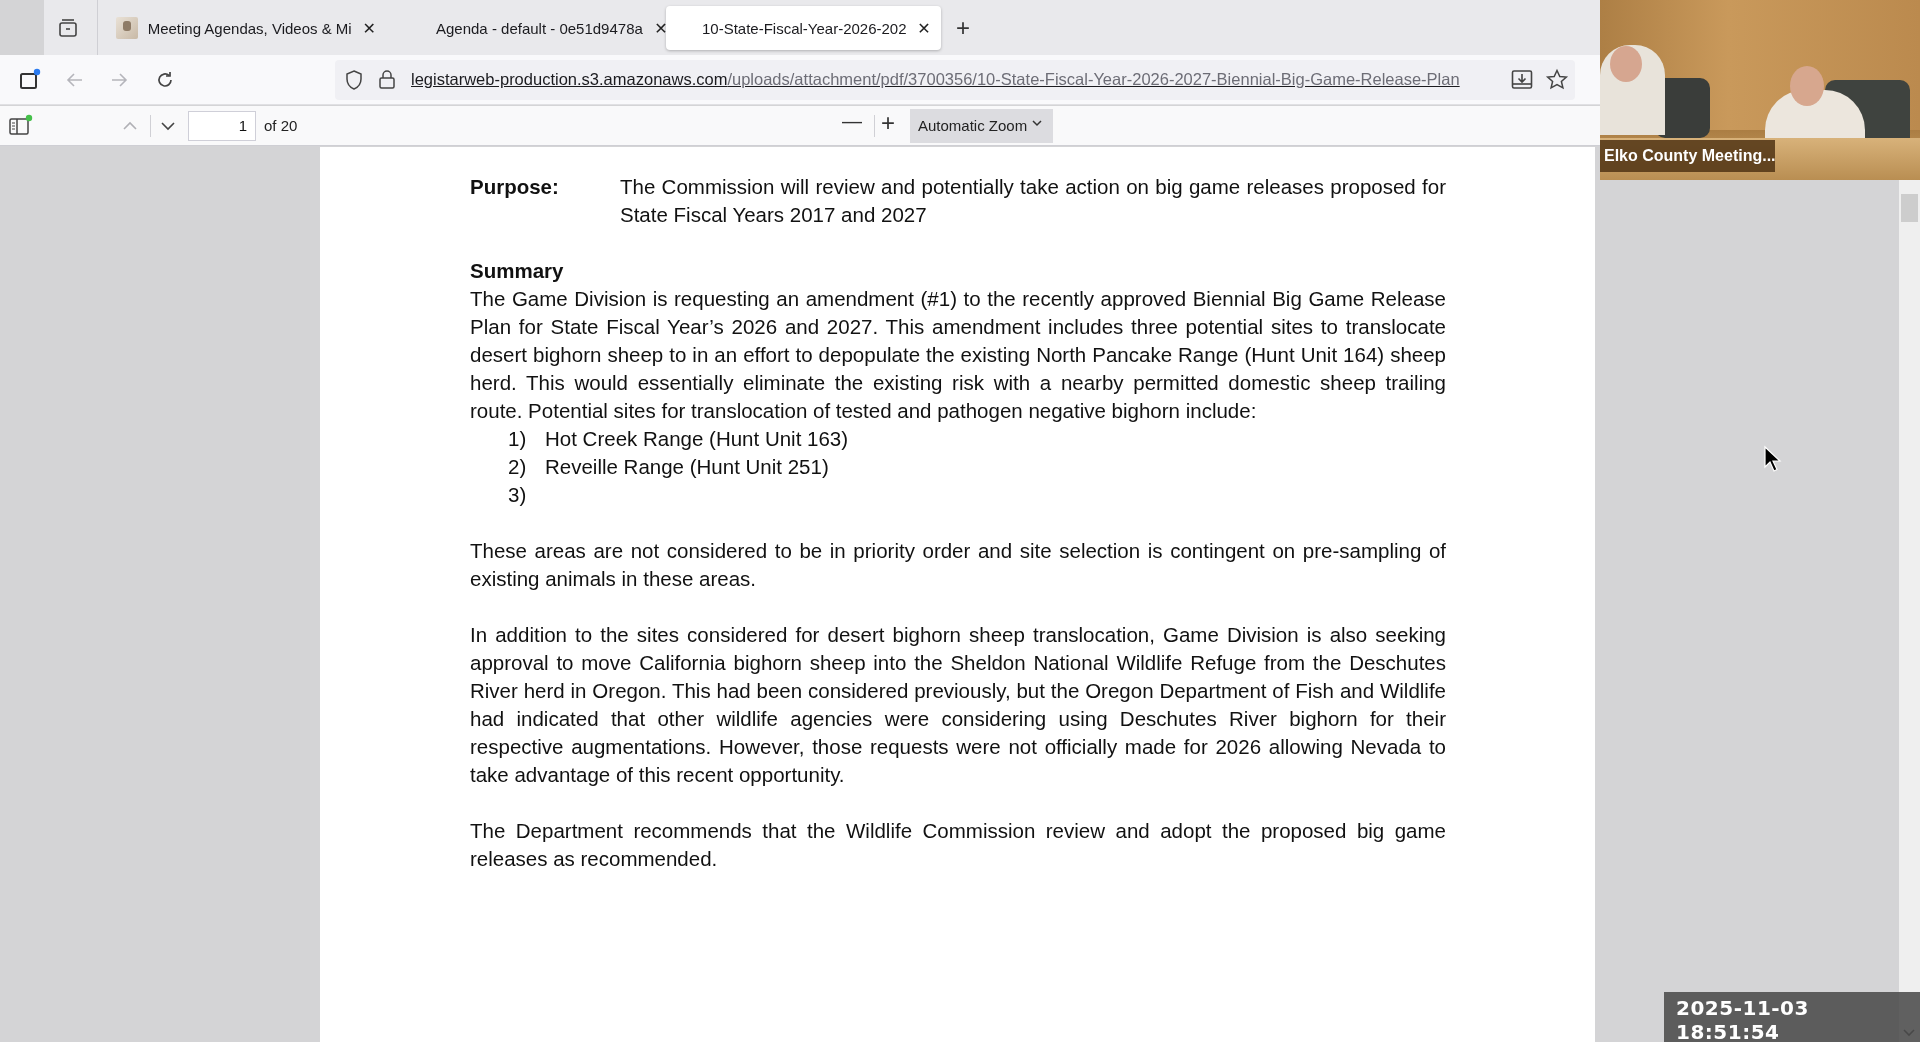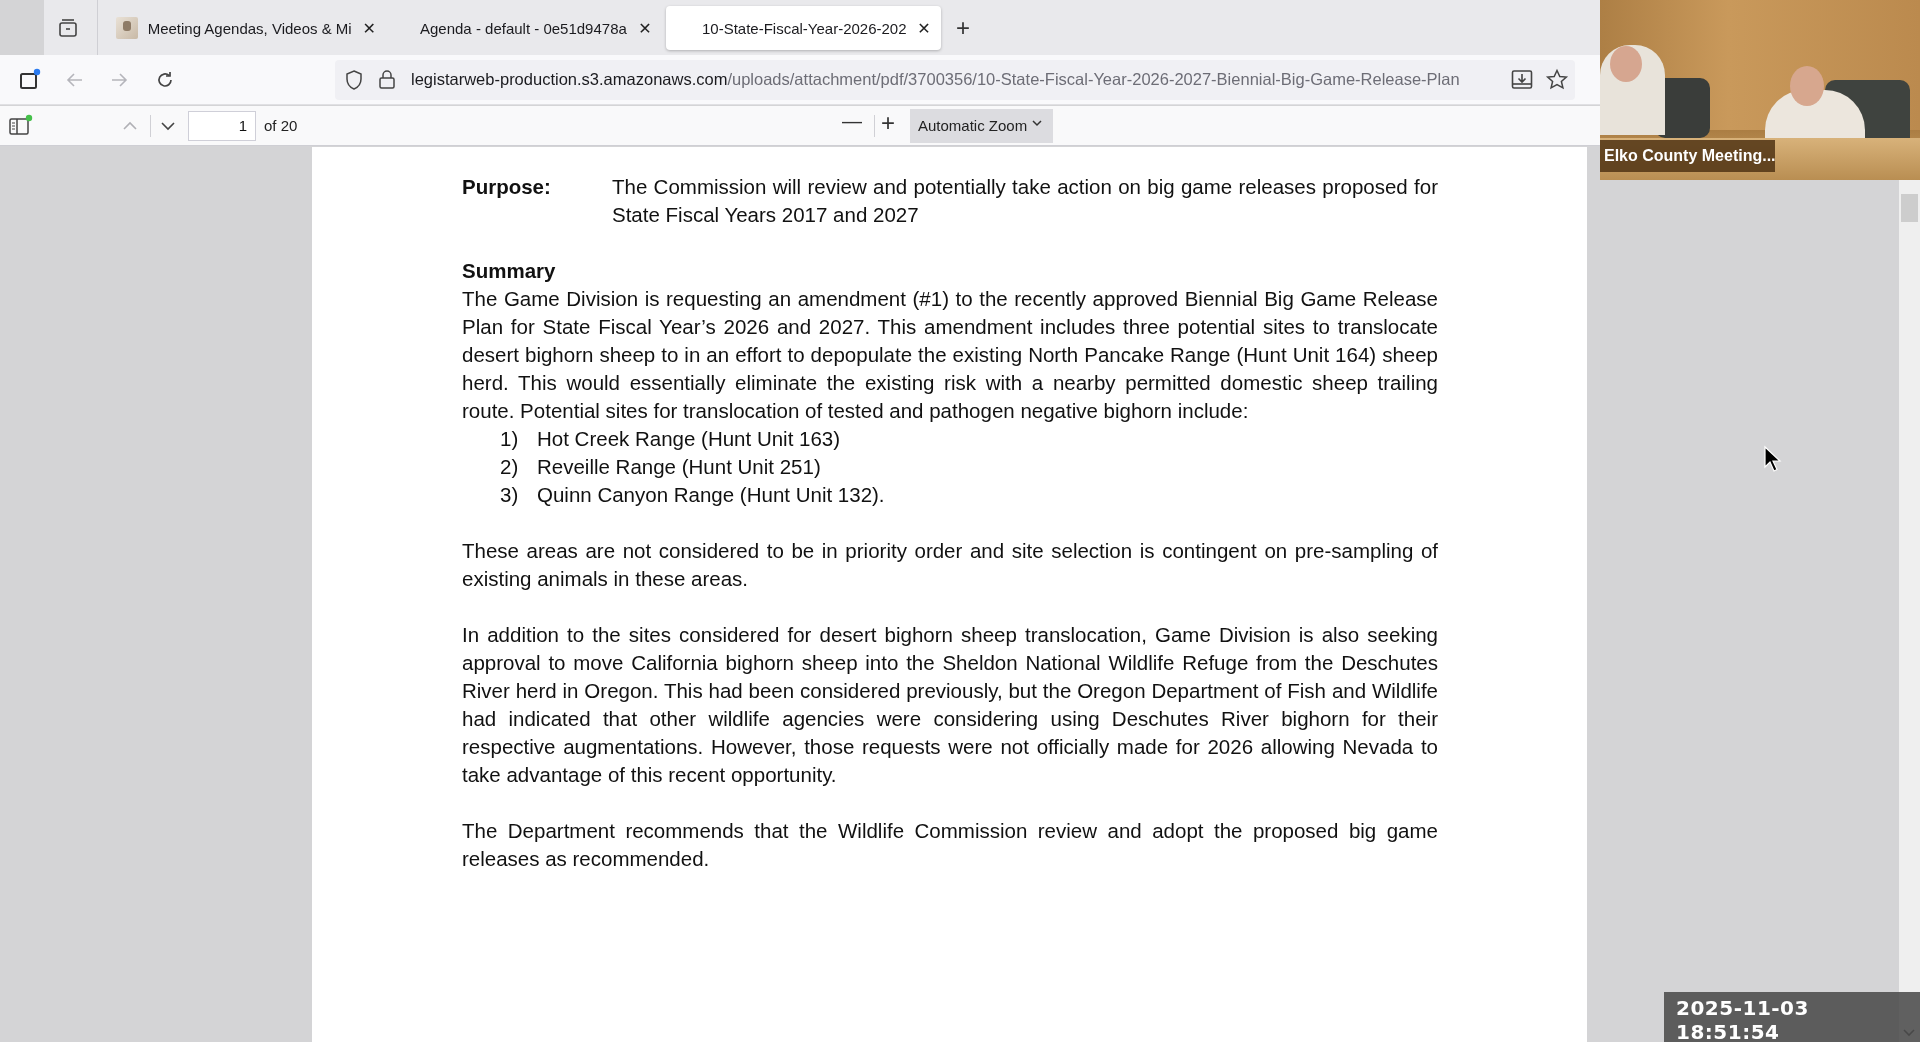--- a/index.html
+++ b/index.html
@@ -11,30 +11,30 @@
   .tab .title { white-space: nowrap; overflow: hidden; }
   .tab .close { font-size: 16px; color: #222; margin-left: 8px; width: 18px; text-align:center; cursor: pointer; }
   .tab.active { background: #fff; border-radius: 4px; box-shadow: 0 1px 3px rgba(0,0,0,0.25); }
   .favicon { width: 22px; height: 22px; background: linear-gradient(135deg,#e9e1d6,#c8b9a6); border-radius: 2px; margin-right: 10px; position: relative; }
   .favicon::after { content:""; position:absolute; left:7px; top:4px; width:8px; height:10px; background:#8e7b66; border-radius: 3px; }
   .newtab { position: absolute; left: 912px; top: 14px; font-size: 24px; color:#333; cursor:pointer; line-height: 28px; }
 
   .navbar { position: absolute; left: 0; top: 55px; width: 1920px; height: 50px; background: #f9f9fb; border-bottom: 1px solid #e0e0e3; }
   .nav-icon { position: absolute; top: 12px; width: 26px; height: 26px; display:flex; align-items:center; justify-content:center; color:#5b5b66; }
   .urlbar { position: absolute; left: 335px; top: 5px; width: 1240px; height: 40px; background: #f0f0f4; border-radius: 4px; display:flex; align-items:center; }
-  .url-text { position:absolute; left: 76px; top: 10px; font-size: 16.5px; color: #1b1b1f; white-space: nowrap; width: 1090px; overflow: hidden; }
+  .url-text { position:absolute; left: 76px; top: 10px; font-size: 16.5px; color: #1b1b1f; white-space: nowrap; width: 1090px; overflow: hidden; text-decoration: underline; }
   .url-text .path { color: #6d6d76; }
 
   .pdfbar { position: absolute; left: 0; top: 106px; width: 1920px; height: 40px; background: #f9f9fa; border-bottom: 1px solid #cfcfd4; }
   .pagenum { position: absolute; left: 188px; top: 5px; width: 68px; height: 30px; border: 1px solid #cfcfd8; background:#fff; font-size: 15px; text-align: right; padding: 5px 8px; font-family: "Liberation Sans", sans-serif; color:#111; }
   .pagecount { position: absolute; left: 264px; top: 11px; font-size: 15px; color: #222; }
   .zoomsel { position: absolute; left: 910px; top: 3px; width: 143px; height: 34px; background: #dcdce0; font-size: 15px; color:#222; padding: 8px 8px; }
   .zoomsel .chev { position: absolute; right: 10px; top: 8px; font-size: 12px; }
 
-  .viewer { position: absolute; left: 0; top: 147px; width: 1899px; height: 895px; background: #d4d4d6; }
+  .viewer { position: absolute; left: 8px; top: 147px; width: 1899px; height: 895px; background: #d4d4d6; }
   .page { position: absolute; left: 312px; top: 0; width: 1275px; height: 895px; background: #fff; }
   .doc { position: absolute; left: 150px; top: 26px; width: 976px; font-family: "Liberation Sans", sans-serif; font-size: 20.5px; line-height: 28px; color: #111; }
   .doc p { text-align: justify; }
   .doc .b { font-weight: bold; }
   .purpose { display: flex; }
   .purpose .lbl { width: 150px; flex: none; }
   .purpose .txt { flex: 1; text-align: justify; }
   .gap { height: 28px; }
   .ol { padding-left: 38px; }
   .ol .li { display: flex; }
@@ -70,21 +70,21 @@
       </svg>
   </div>
   <div class="tab-sep"></div>
 
   <div class="tab" style="left:66px;width:268px;padding-left:6px;">
     <span class="favicon"></span>
     <span class="title" style="width:208px;">Meeting Agendas, Videos &amp; Mi</span>
     <span class="close">✕</span>
   </div>
 
-  <div class="tab" style="left:366px;width:250px;padding-left:10px;">
+  <div class="tab" style="left:382px;width:250px;padding-left:10px;">
     <span class="title" style="width:208px;">Agenda - default - 0e51d9478a</span>
     <span class="close">✕</span>
   </div>
 
   <div class="tab active" style="left:622px;width:275px;padding-left:36px;">
     <span class="title" style="width:205px;">10-State-Fiscal-Year-2026-2027</span>
     <span class="close">✕</span>
   </div>
 
   <div class="newtab">+</div>
@@ -194,21 +194,20 @@
         <div class="li">
             <span class="num">1)</span>
             <span>Hot Creek Range (Hunt Unit 163)</span>
           </div>
         <div class="li">
             <span class="num">2)</span>
             <span>Reveille Range (Hunt Unit 251)</span>
           </div>
         <div class="li">
             <span class="num">3)</span>
-            <span>Quinn Canyon Range (Hunt Unit 132).</span>
           </div>
       </div>
       <div class="gap"></div>
       <p>These areas are not considered to be in priority order and site selection is contingent on pre-sampling of existing animals in these areas.</p>
       <div class="gap"></div>
       <p>In addition to the sites considered for desert bighorn sheep translocation, Game Division is also seeking approval to move California bighorn sheep into the Sheldon National Wildlife Refuge from the Deschutes River herd in Oregon. This had been considered previously, but the Oregon Department of Fish and Wildlife had indicated that other wildlife agencies were considering using Deschutes River bighorn for their respective augmentations. However, those requests were not officially made for 2026 allowing Nevada to take advantage of this recent opportunity.</p>
       <div class="gap"></div>
       <p>The Department recommends that the Wildlife Commission review and adopt the proposed big game releases as recommended.</p>
     </div>
   </div>

